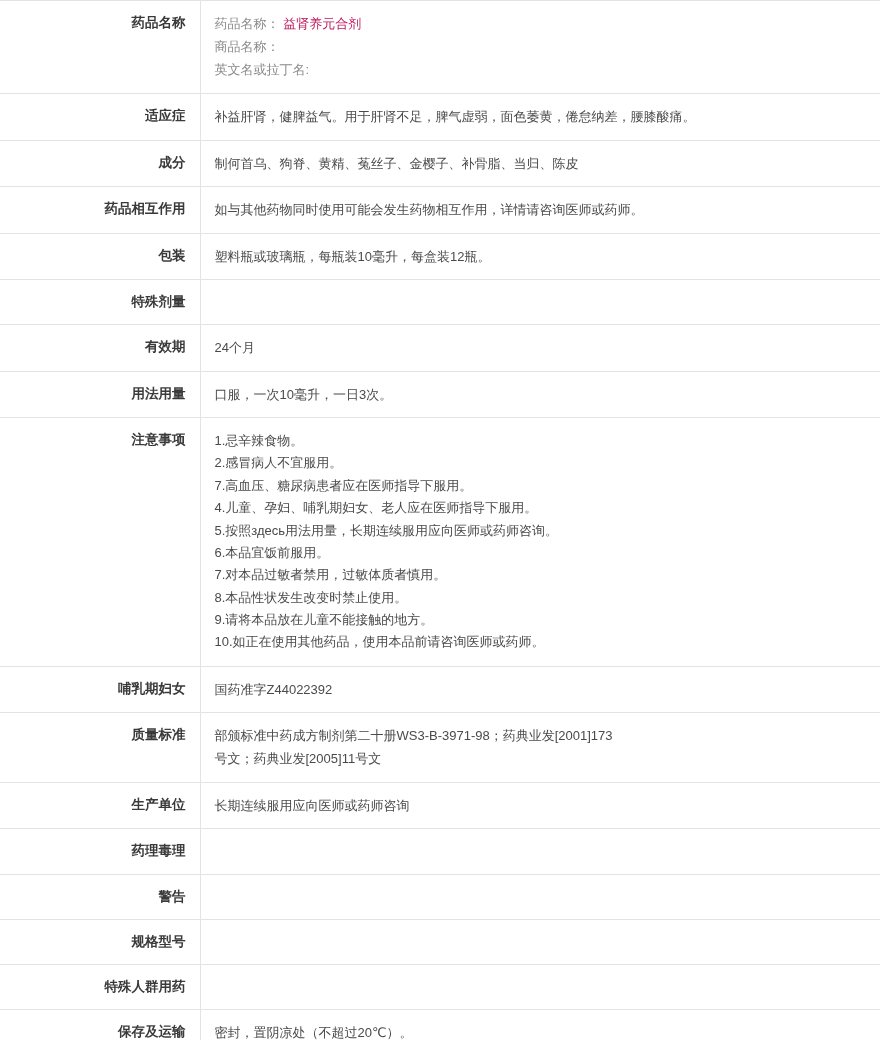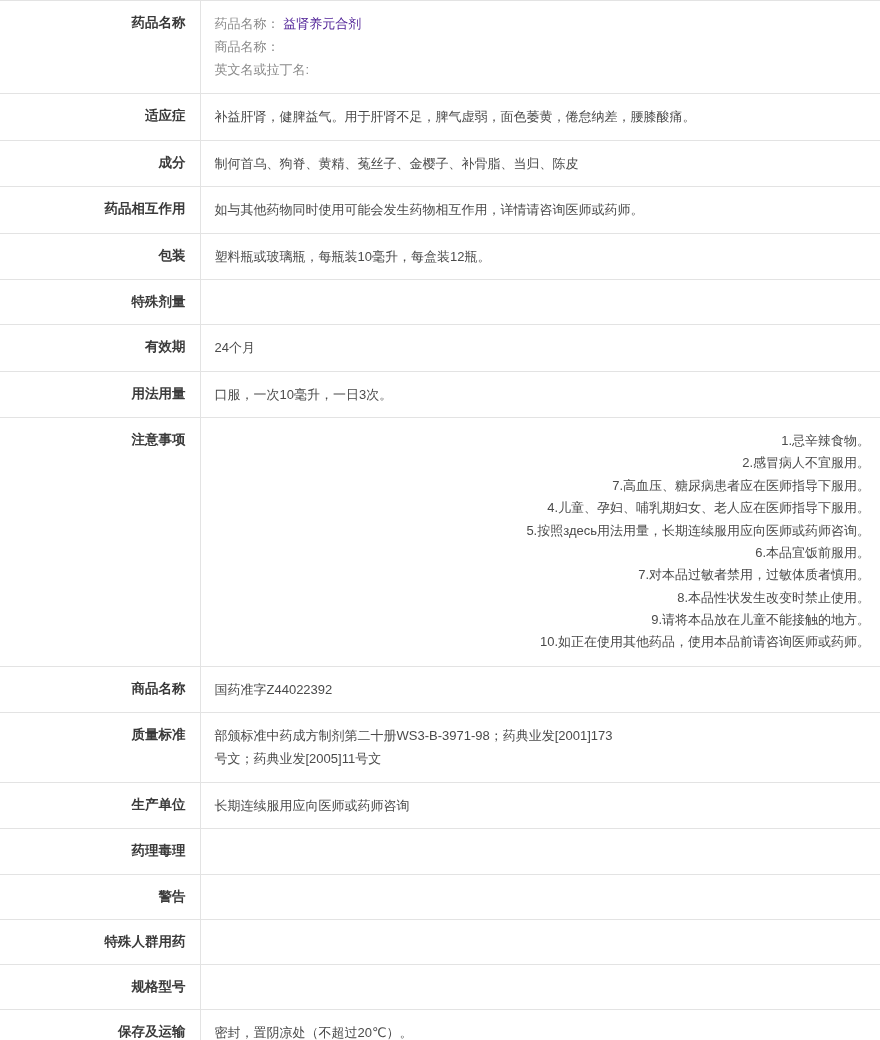--- a/index.html
+++ b/index.html
@@ -51,26 +51,25 @@
     padding-top: 12px;
     padding-bottom: 12px;
     height: 14px;
   }
   .sub-line {
     display: block;
     color: #8a8a8a;
     line-height: 1.75;
   }
   .sub-line .sub-val {
-    color: #4c1d95;
+    color: #be185d;
   }
   .note-line {
     display: block;
     line-height: 1.72;
-    text-align: right;
   }
   .wrap-line {
     display: block;
     line-height: 1.72;
   }
 </style>
 </head>
 <body>
 
 <table class="drug-table">
@@ -120,21 +119,21 @@
           <span class="note-line">4.儿童、孕妇、哺乳期妇女、老人应在医师指导下服用。</span>
           <span class="note-line">5.按照здесь用法用量，长期连续服用应向医师或药师咨询。</span>
           <span class="note-line">6.本品宜饭前服用。</span>
           <span class="note-line">7.对本品过敏者禁用，过敏体质者慎用。</span>
           <span class="note-line">8.本品性状发生改变时禁止使用。</span>
           <span class="note-line">9.请将本品放在儿童不能接触的地方。</span>
           <span class="note-line">10.如正在使用其他药品，使用本品前请咨询医师或药师。</span>
         </td>
       </tr>
       <tr>
-        <td class="label-cell">商品名称</td>
+        <td class="label-cell">哺乳期妇女</td>
         <td class="value-cell">国药准字Z44022392</td>
       </tr>
       <tr>
         <td class="label-cell">质量标准</td>
         <td class="value-cell">
           <span class="wrap-line">部颁标准中药成方制剂第二十册WS3-B-3971-98；药典业发[2001]173</span>
           <span class="wrap-line">号文；药典业发[2005]11号文</span>
         </td>
       </tr>
       <tr>
@@ -143,25 +142,25 @@
       </tr>
       <tr>
         <td class="label-cell">药理毒理</td>
         <td class="value-cell empty"></td>
       </tr>
       <tr>
         <td class="label-cell">警告</td>
         <td class="value-cell empty"></td>
       </tr>
       <tr>
-        <td class="label-cell">特殊人群用药</td>
+        <td class="label-cell">规格型号</td>
         <td class="value-cell empty"></td>
       </tr>
       <tr>
-        <td class="label-cell">规格型号</td>
+        <td class="label-cell">特殊人群用药</td>
         <td class="value-cell empty"></td>
       </tr>
       <tr>
         <td class="label-cell">保存及运输</td>
         <td class="value-cell">密封，置阴凉处（不超过20℃）。</td>
       </tr>
     </tbody>
 </table>
 
 </body></html>

